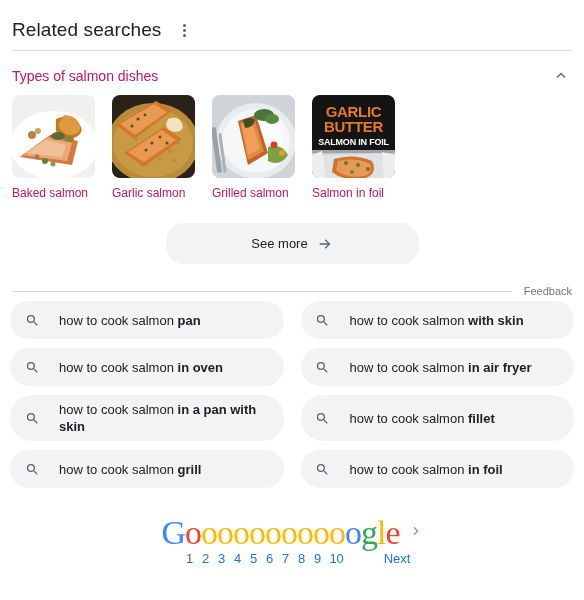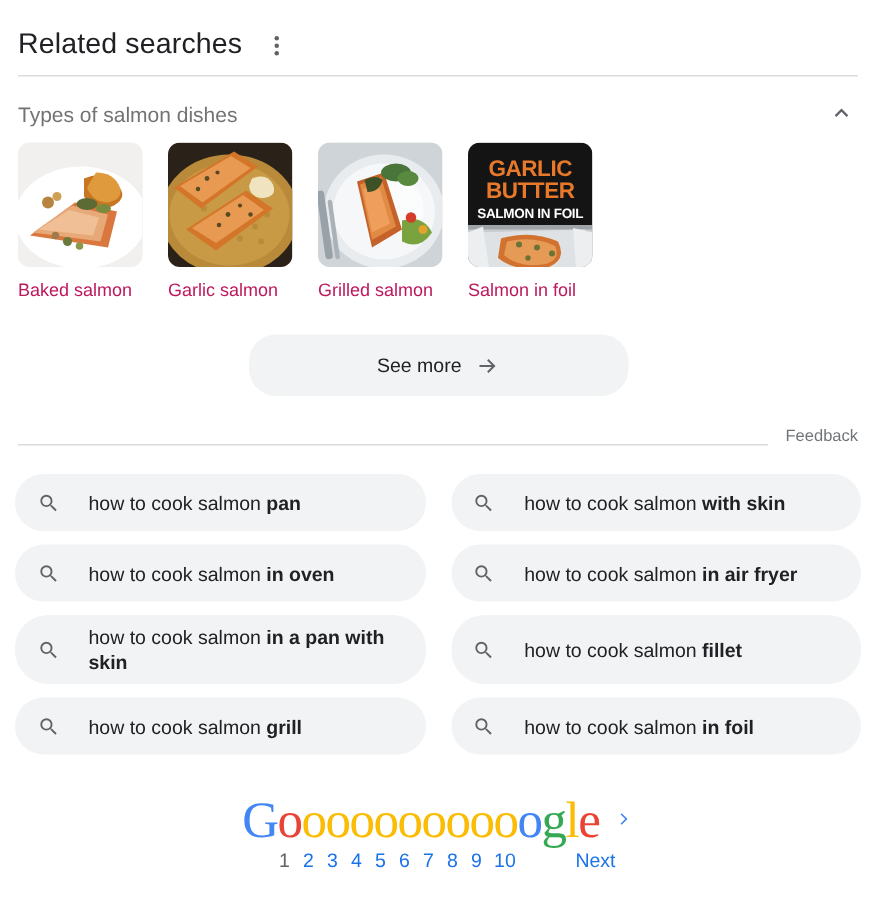--- a/index.html
+++ b/index.html
@@ -56,21 +56,21 @@
   
   .section-row {
     display: flex;
     align-items: center;
     justify-content: space-between;
     padding: 14px 12px 8px 12px;
   }
   .section-title {
     font-size: 14px;
     line-height: 20px;
-    color: #737373;
+    color: #be185d;
     font-weight: 400;
   }
   .chev-up {
     width: 22px;
     height: 22px;
     display: flex;
     align-items: center;
     justify-content: center;
     cursor: pointer;
   }
@@ -123,40 +123,40 @@
   }
   .seemore-label {
     font-size: 13px;
     color: #202124;
   }
   .arrow-right svg { display: block; }
 
   
   .feedback-row {
     display: flex;
-    align-items: flex-end;
+    align-items: center;
     margin-top: 21px;
     padding: 0 12px;
   }
   .feedback-line {
     flex: 1;
     height: 1px;
     background: #dadce0;
   }
   .feedback-link {
     font-size: 11px;
     color: #70757a;
     margin-left: 12px;
     cursor: pointer;
     white-space: nowrap;
   }
 
   
   .chips-grid {
-    margin-top: 19px;
+    margin-top: 4px;
     padding: 0 10px;
     display: grid;
     grid-template-columns: 1fr 1fr;
     column-gap: 17px;
     row-gap: 9px;
   }
   .chip {
     background: #f1f3f4;
     border-radius: 22px;
     min-height: 38px;

